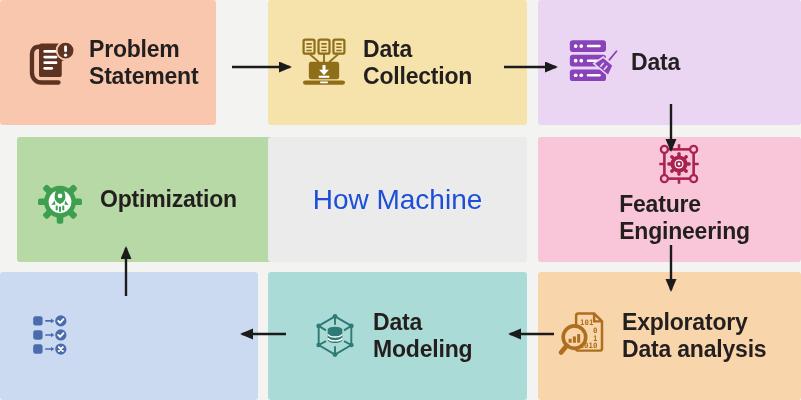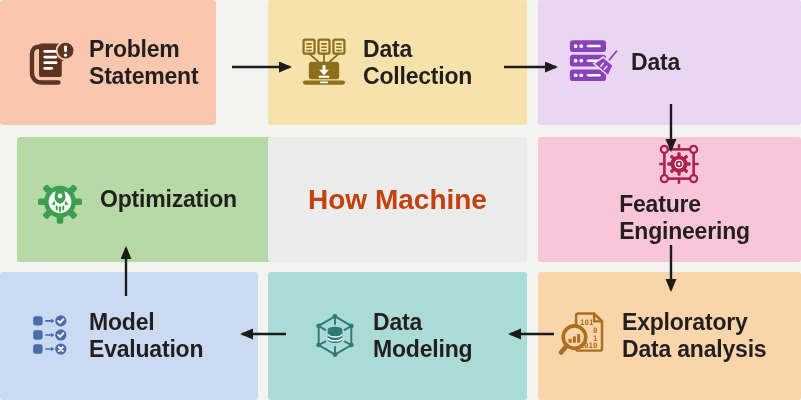--- a/index.html
+++ b/index.html
@@ -134,21 +134,21 @@
         <path d="M19.5 24.5 l-2.7 3.8 3.5 -0.5 z M28.5 24.5 l2.7 3.8 -3.5 -0.5 z" fill="currentColor"></path>
         <path d="M21.3 29.5 v2.4 M24 30 v3.2 M26.7 29.5 v2.4" stroke="currentColor" stroke-width="1.7" stroke-linecap="round"></path>
       </svg>
     </span>
     <div class="label" style="color: rgb(36, 31, 31);">
       <span>Optimization</span>
     </div>
   </div>
 
   <div class="cell r2c2" style="background: rgb(235, 235, 236);">
-    <div class="title" style="color: #c2410c; font-weight: bold;">
+    <div class="title" style="color: #1d4ed8;">
       <span>How Machine</span>
     </div>
   </div>
 
   <div class="cell r2c3" style="background: rgb(249, 198, 217); flex-direction: column; --fill-bg: #f9c6d9;">
     <span class="icon" style="color: rgb(170, 34, 80); --fill-bg: #f9c6d9;">
       <svg width="54" height="54" viewBox="0 0 48 48">
         <g stroke="currentColor" stroke-width="2.3" fill="none">
           <rect x="11" y="11" width="26" height="26"></rect>
           <path d="M24 6.5 v4 M24 37.5 v4 M6.5 24 h4 M37.5 24 h4"></path>
@@ -197,24 +197,20 @@
           <circle cx="31.5" cy="23" r="5.4"></circle>
           <circle cx="31.5" cy="36.5" r="5.4"></circle>
         </g>
         <g stroke="#fff" stroke-width="1.8" fill="none" stroke-linecap="round" stroke-linejoin="round">
           <path d="M29 9.5 l1.8 1.9 3.2 -3.6"></path>
           <path d="M29 23 l1.8 1.9 3.2 -3.6"></path>
           <path d="M29.6 34.6 l3.8 3.8 M33.4 34.6 l-3.8 3.8"></path>
         </g>
       </svg>
     </span>
-    <div class="label" style="color: rgb(36, 31, 31);">
-      <span>Model</span>
-      <span>Evaluation</span>
-    </div>
   </div>
 
   <div class="cell r3c2" style="background: rgb(171, 219, 214);">
     <span class="icon" style="color: rgb(45, 122, 118);">
       <svg width="54" height="54" viewBox="0 0 48 48">
         <g stroke="currentColor" stroke-width="1.7" fill="none">
           <path d="M24 6.5 L38.5 15 V32 L24 40.5 L9.5 32 V15 Z"></path>
           <path d="M24 6.5 V14 M38.5 15 L32 19 M38.5 32 L32 28.5 M24 40.5 V33 M9.5 32 L16 28.5 M9.5 15 L16 19"></path>
         </g>
         <path d="M17.5 18.5 v8.5 c0 1.8 2.9 3.2 6.5 3.2 s6.5 -1.4 6.5 -3.2 v-8.5 z" fill="currentColor"></path>

